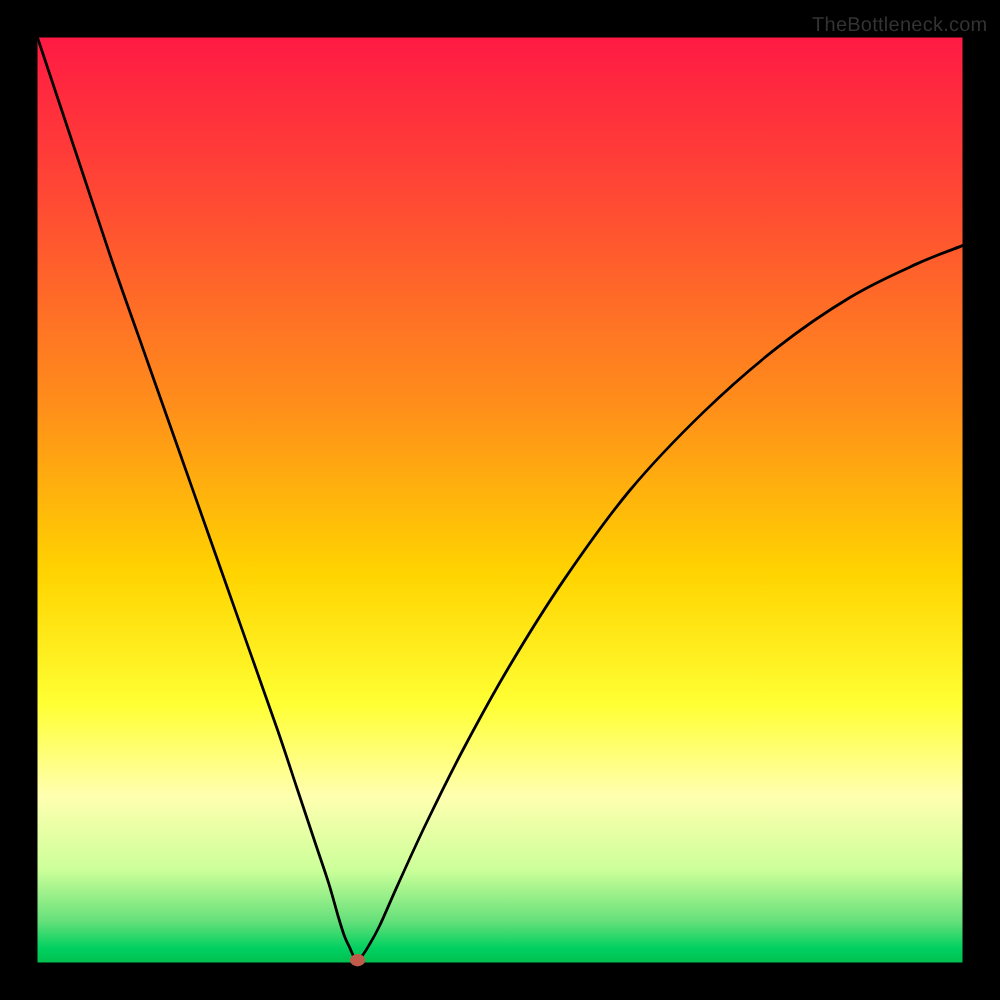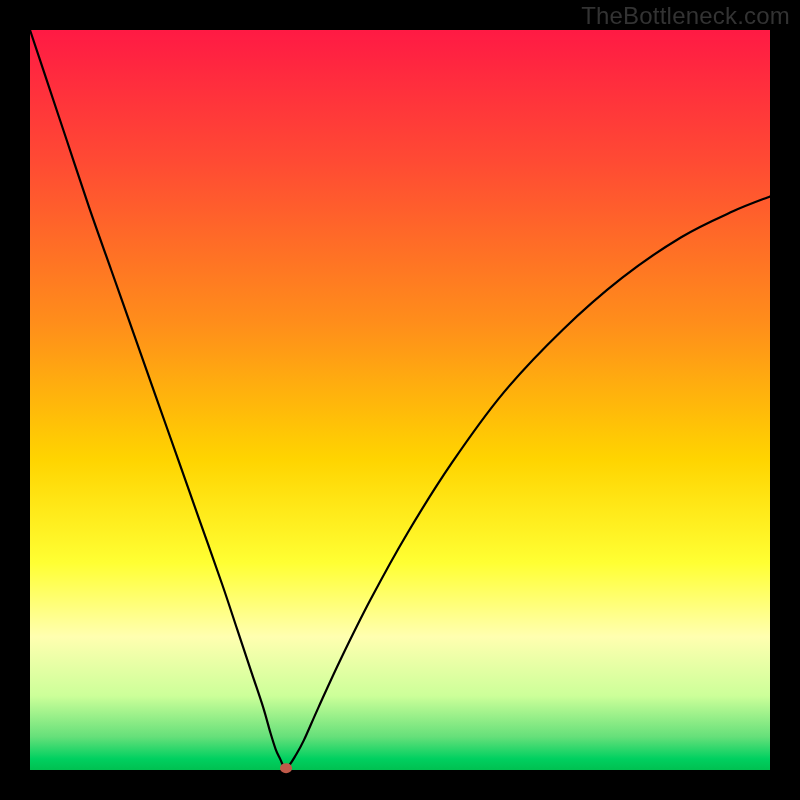--- a/index.html
+++ b/index.html
@@ -11,24 +11,24 @@
     background: #000;
     font-family: Arial, Helvetica, sans-serif;
   }
   .chart-wrap {
     position: relative;
     width: 800px;
     height: 800px;
   }
   .watermark {
     position: absolute;
-    top: 2px;
+    top: 12px;
     right: 10px;
     color: #333;
-    font-size: 24px;
+    font-size: 16px;
     font-weight: 400;
     letter-spacing: 0.2px;
     z-index: 5;
   }
   svg {
     display: block;
   }
 </style>
 </head>
 <body>

